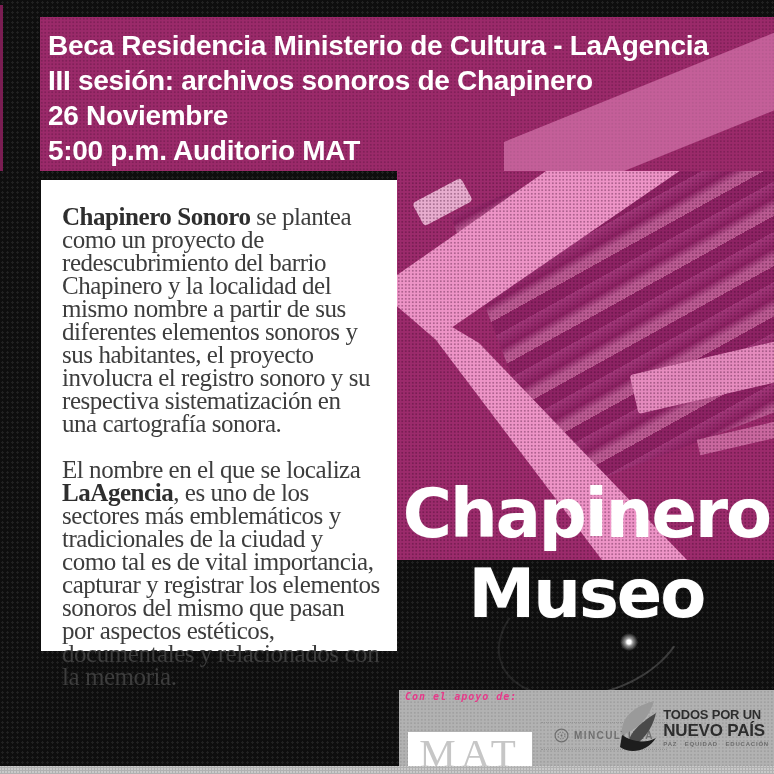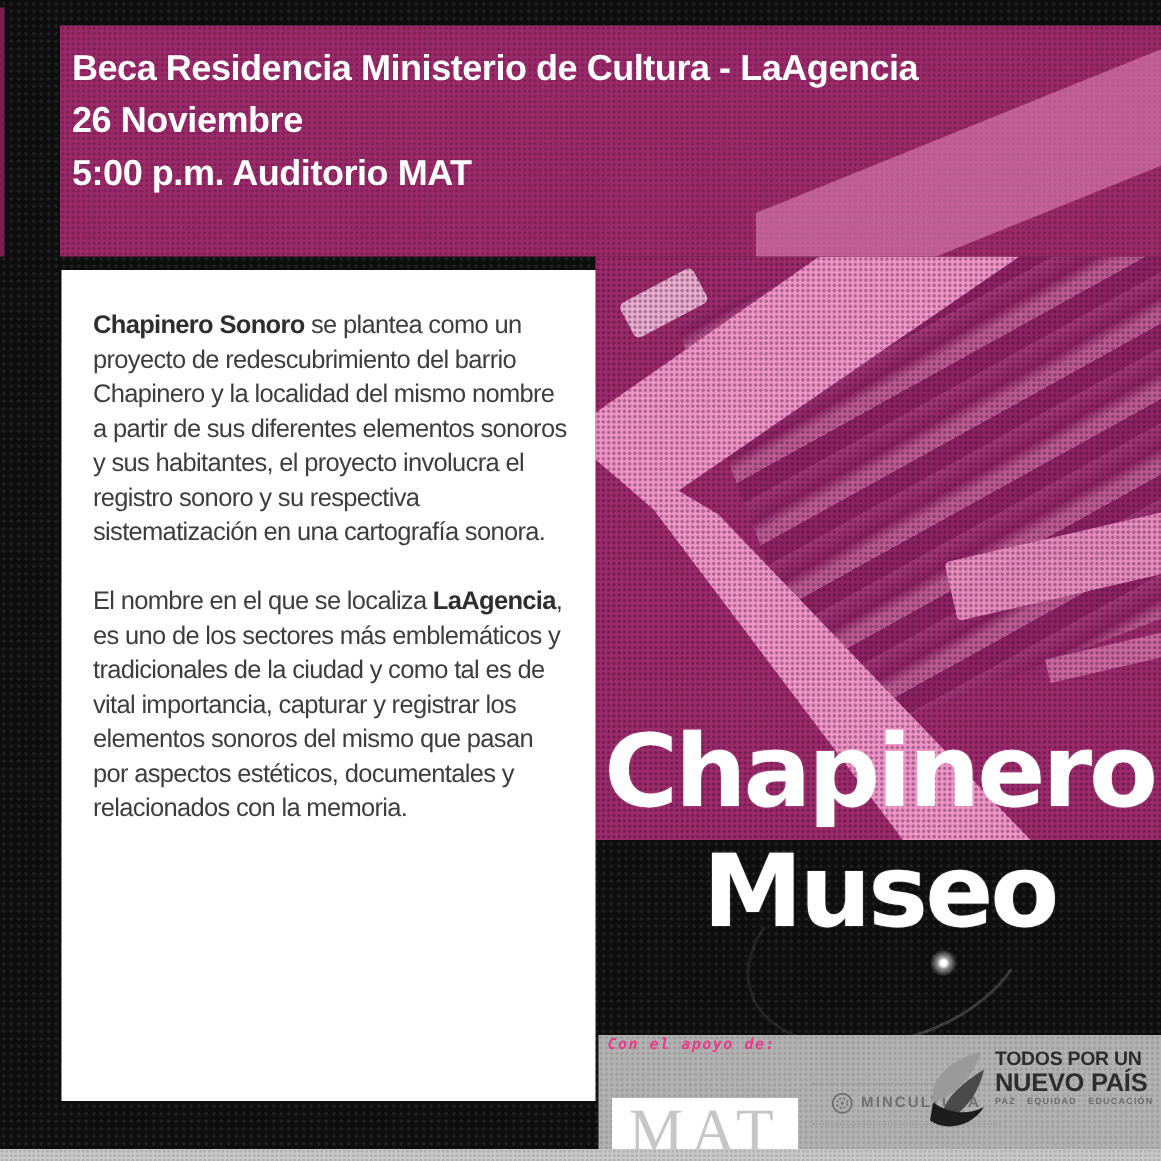--- a/index.html
+++ b/index.html
@@ -19,21 +19,21 @@
     background:#9b2a6a; z-index:10;
   }
   .header-band::after {
     content:""; position:absolute; inset:0;
     background-image:radial-gradient(rgba(50,5,35,0.25) 1px, transparent 1.2px);
     background-size:3.5px 3.5px; pointer-events:none;
   }
   .header-text {
     position:relative; z-index:2; padding:11px 0 0 8px;
     color:#ffffff; font-family:"Liberation Sans", sans-serif;
-    font-weight:bold; font-size:24px; line-height:35px; letter-spacing:-0.3px;
+    font-weight:bold; font-size:28px; line-height:35px; letter-spacing:-0.3px;
     white-space:nowrap;
   }
   .header-photo-glare {
     position:absolute; right:0; top:0; width:270px; height:154px; overflow:hidden; z-index:1;
   }
   .header-photo-glare .band {
     position:absolute; left:-30px; top:55px; width:420px; height:72px;
     background:rgba(238,148,199,0.50); transform:rotate(-22deg);
   }
 
@@ -85,25 +85,25 @@
     position:absolute; right:4px; top:433px; z-index:30;
     text-align:center; color:#ffffff;
     font-family:"DejaVu Sans", sans-serif; font-weight:bold;
     font-size:67px; line-height:80px; letter-spacing:-2px;
     text-shadow:0 0 1px rgba(255,255,255,0.4);
     margin-top:41px;
   }
 
   
   .textbox {
-    position:absolute; left:41px; top:180px; width:356px; height:554px;
+    position:absolute; left:41px; top:180px; width:356px; height:471px;
     background:#ffffff; z-index:20; box-sizing:border-box;
     padding:25px 16px 0 21px;
-    color:#3d3d3d; font-family:Liberation Sans, sans-serif;
-    font-size:17px; line-height:23px; letter-spacing:-0.45px;
+    color:#3d3d3d; font-family:Liberation Serif, serif;
+    font-size:25px; line-height:23px; letter-spacing:-0.45px;
   }
   .textbox p { margin:0 0 23px 0; }
   .textbox strong { color:#2e2e2e; }
 
   
   .footer {
     position:absolute; left:399px; top:690px; width:375px; height:77px;
     background:#b2b2b2; z-index:20;
   }
   .footer::after {
@@ -129,21 +129,21 @@
     position:absolute; left:142px; top:32px; width:126px; z-index:2;
     border-top:1px dotted #949494; border-bottom:1px dotted #949494;
     padding:5px 0 6px 0; display:flex; align-items:center; justify-content:center; gap:5px;
   }
   .minc-label {
     font-family:"Liberation Sans", sans-serif; font-size:10px; letter-spacing:1.4px;
     color:#6f6f6f; font-weight:bold;
   }
   .pais {
     position:absolute; right:5px; top:9px; z-index:2;
-    display:flex; align-items:flex-start; gap:5px;
+    display:flex; align-items:center; gap:5px;
   }
   .pais-text { font-family:"Liberation Sans", sans-serif; color:#2d2d2d; }
   .pais-l1 { font-weight:bold; font-size:13px; line-height:14px; letter-spacing:-0.2px; }
   .pais-l2 { font-weight:bold; font-size:17px; line-height:17px; letter-spacing:-0.2px; }
   .pais-tag { font-size:6px; color:#6c6c6c; letter-spacing:0.8px; word-spacing:5px; margin-top:2px; font-weight:bold; }
 
   .bottom-strip {
     position:absolute; left:0; top:766px; width:774px; height:8px;
     background:#c9c9c9; z-index:25;
     background-image:radial-gradient(rgba(0,0,0,0.12) 1px, transparent 1.2px);
@@ -170,20 +170,21 @@
 
   <div class="swirl"></div>
   <div class="star"></div>
 
   <div class="header-band">
     <div class="header-photo-glare">
       <div class="band"></div>
     </div>
     <div class="header-text">
       <div>Beca Residencia Ministerio de Cultura - LaAgencia</div>
+      <div>III sesión: archivos sonoros de Chapinero</div>
       <div>26 Noviembre</div>
       <div>5:00 p.m. Auditorio MAT</div>
     </div>
   </div>
 
   <div class="big-title">
     <div>Chapinero</div>
     <div>Museo</div>
   </div>
 

